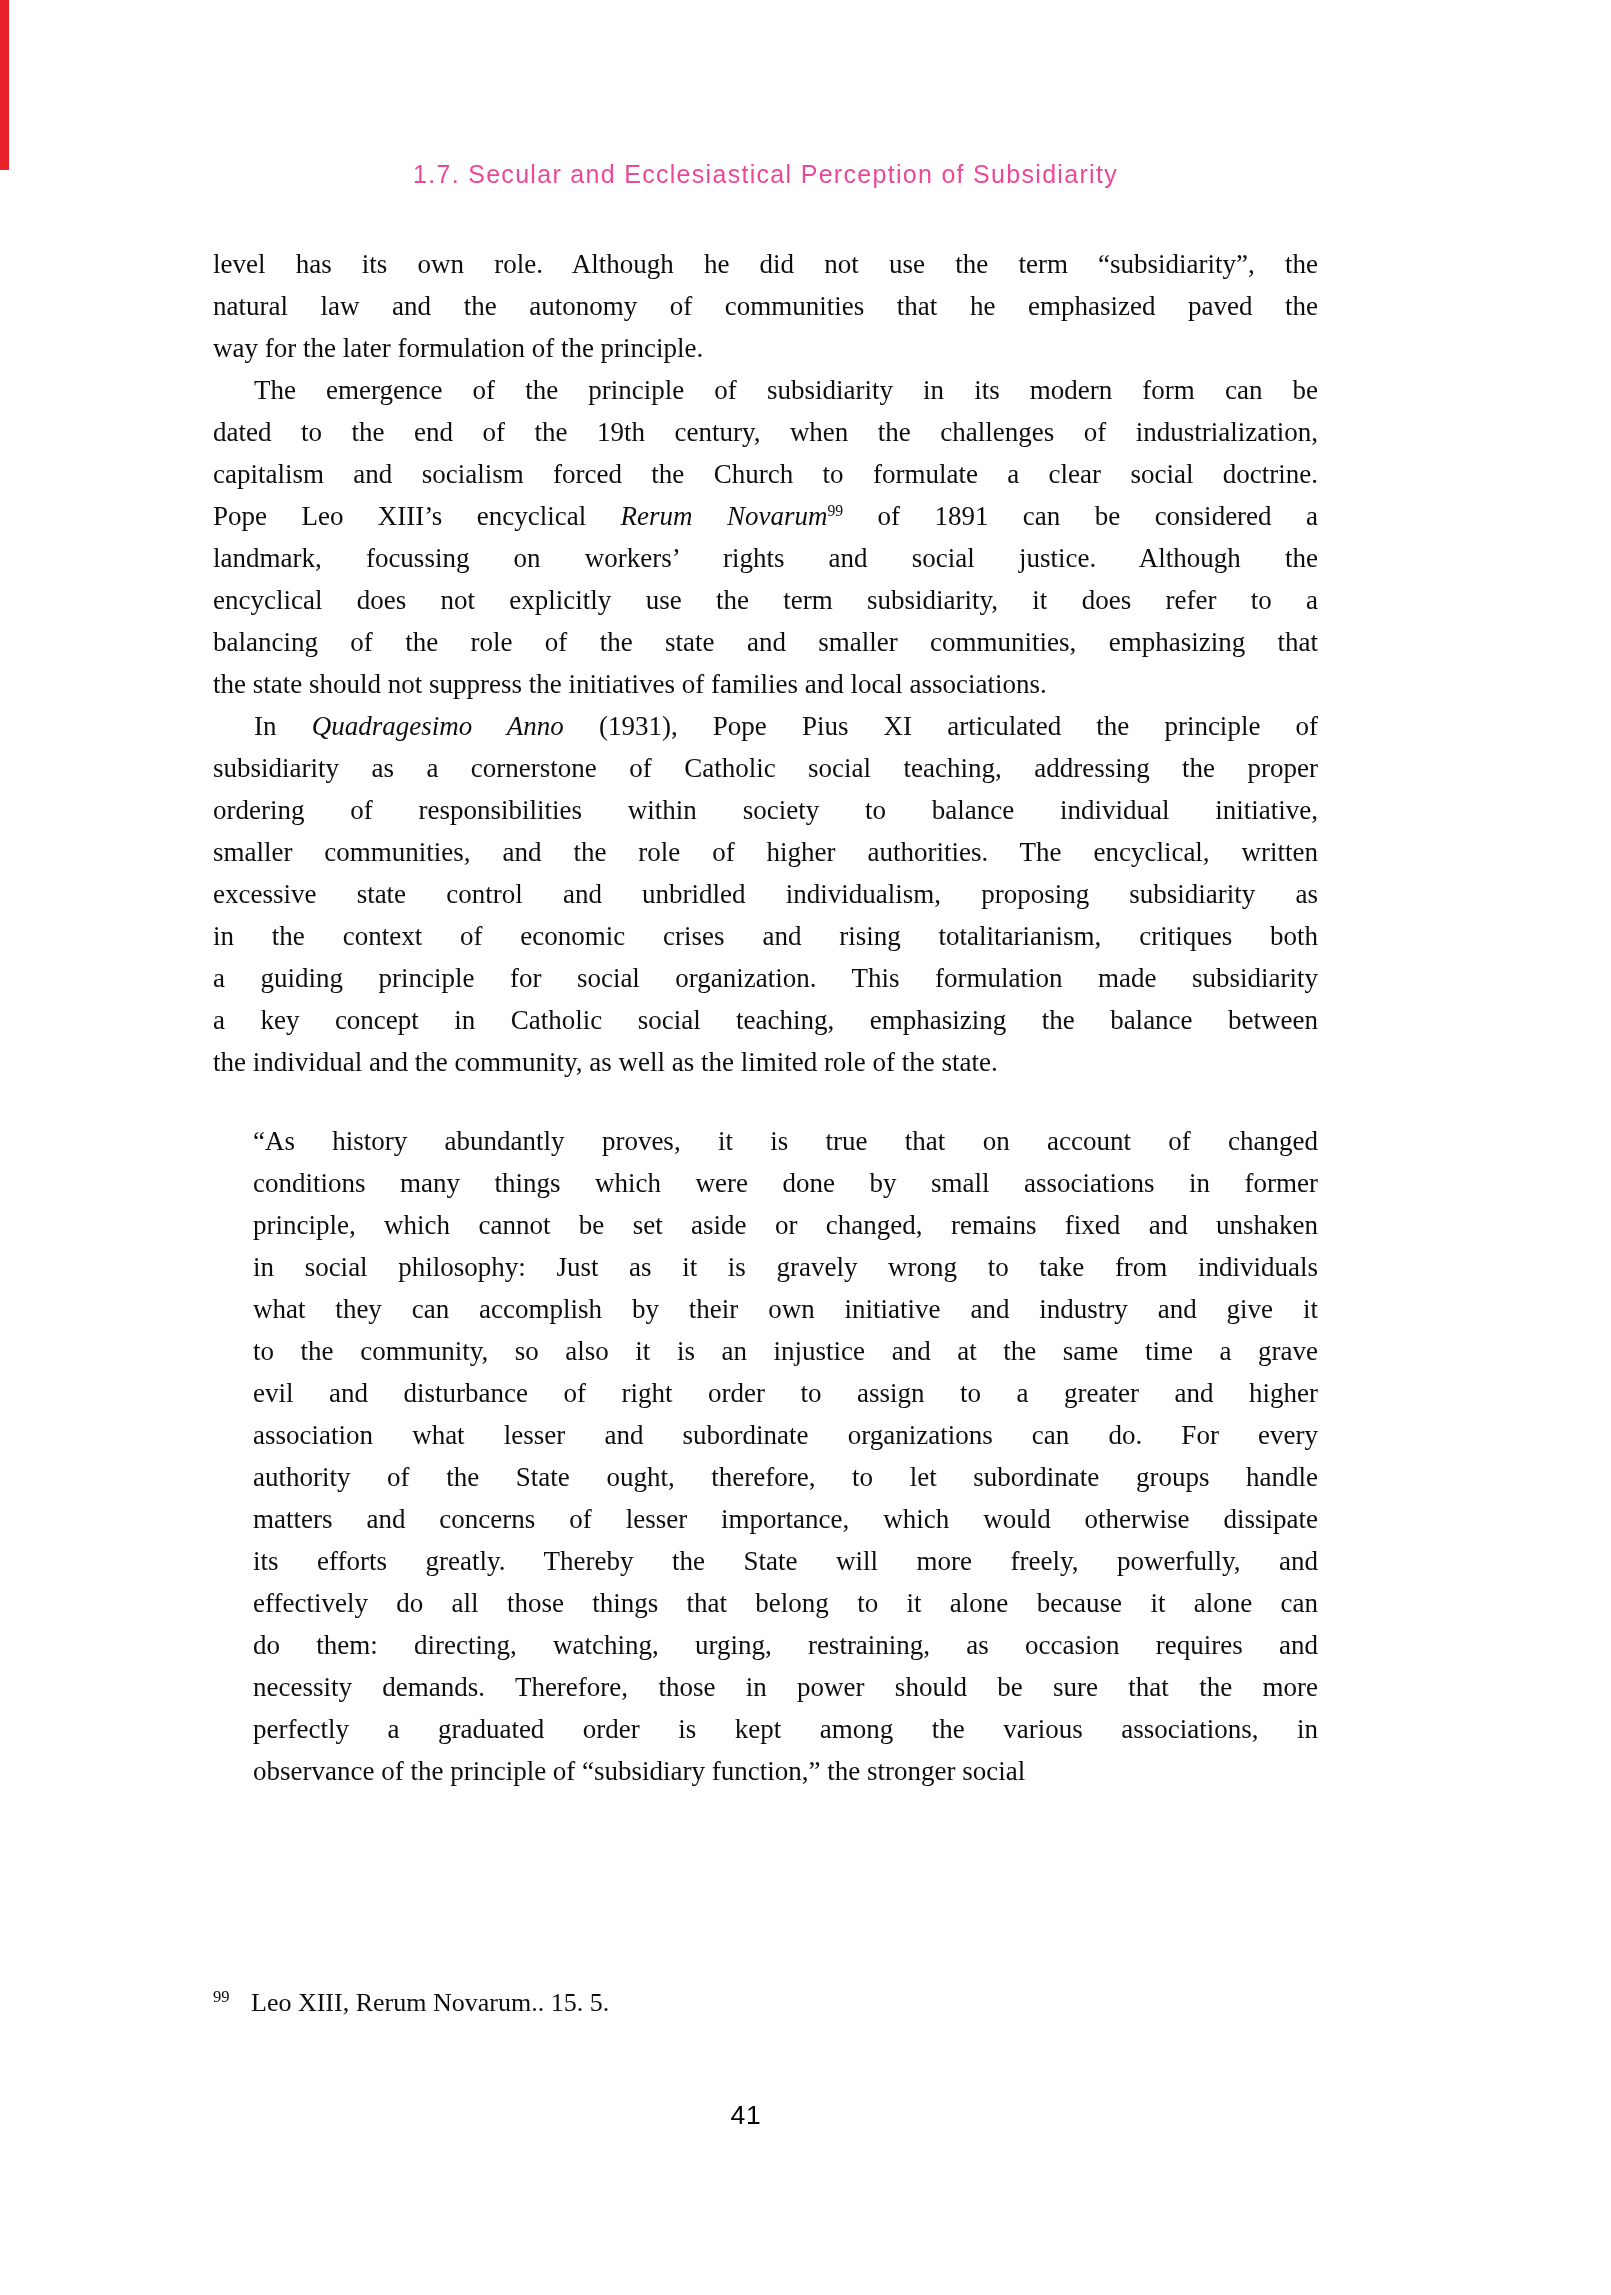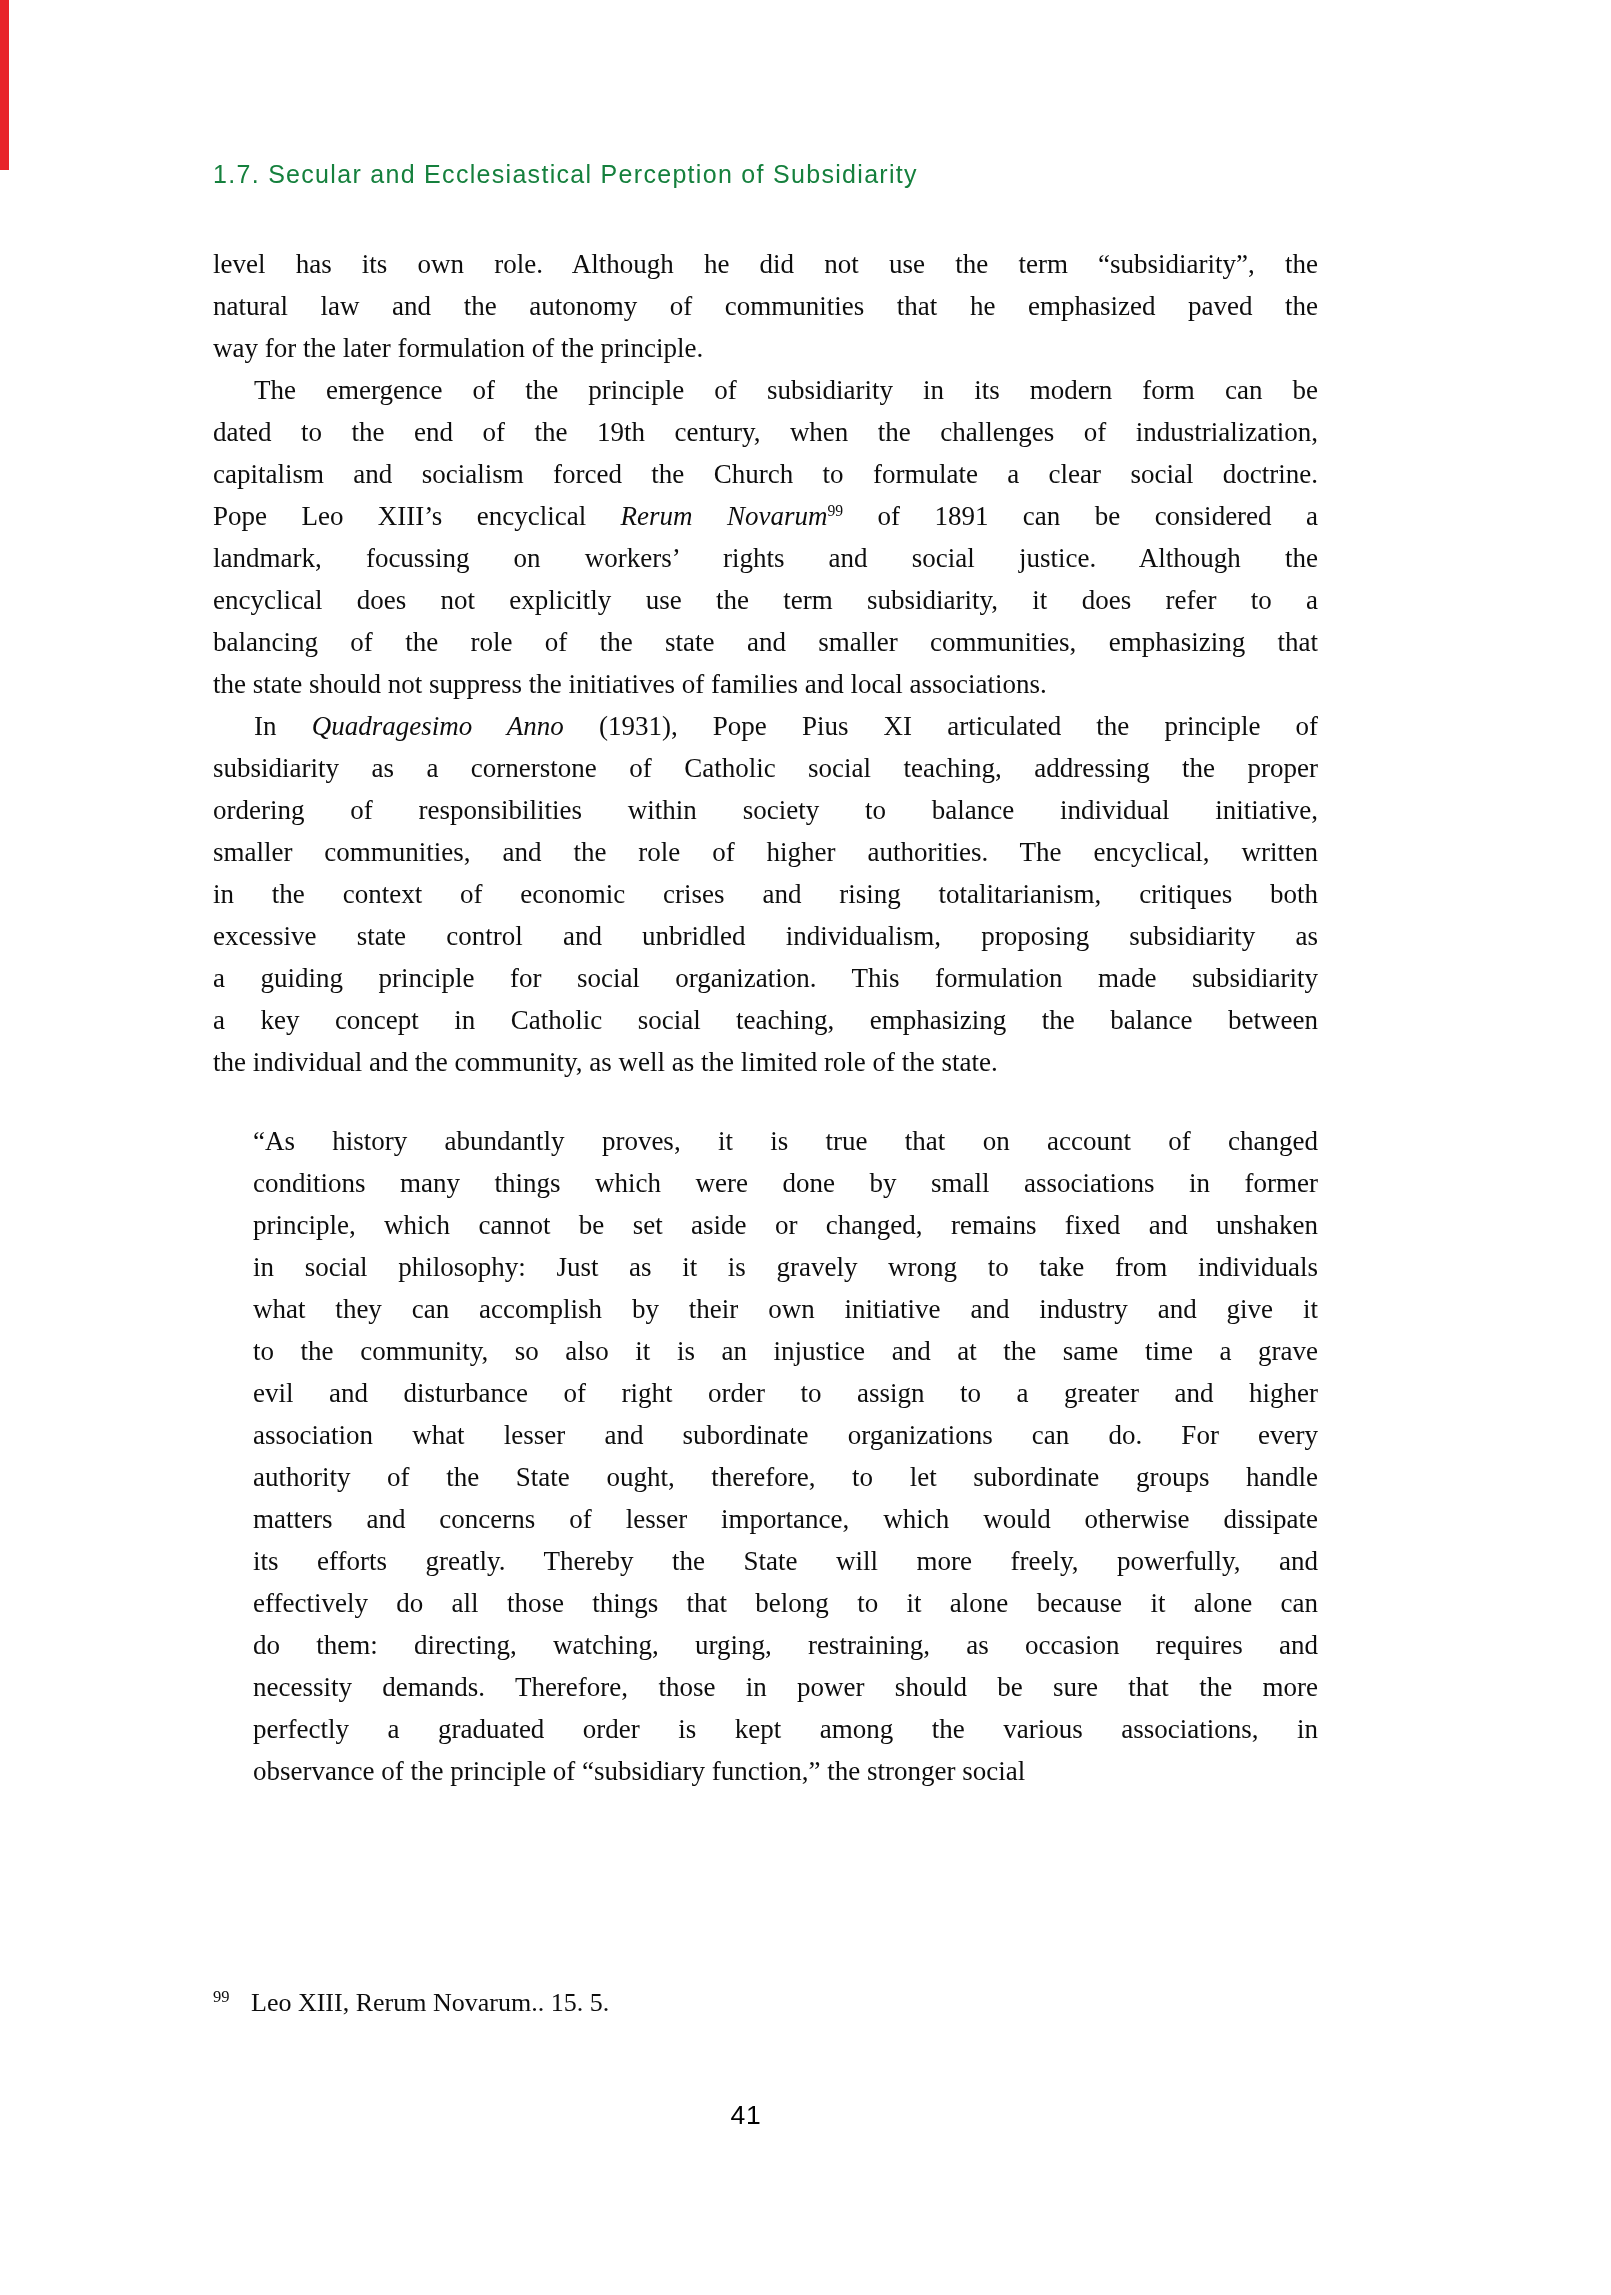--- a/index.html
+++ b/index.html
@@ -21,26 +21,26 @@
     width: 9px;
     height: 170px;
   }
 
   
   .running-header {
     position: absolute;
     left: 213px;
     top: 159px;
     width: 1105px;
-    text-align: left;
+    text-align: center;
     font-family: "Liberation Sans", sans-serif;
     font-size: 25px;
     line-height: 31px;
     letter-spacing: 1.3px;
-    color: #15803d;
+    color: #ec4899;
     white-space: nowrap;
   }
 
   
   .text-column {
     position: absolute;
     left: 213px;
     top: 243px;
     width: 1105px;
     font-size: 27px;
@@ -118,22 +118,22 @@
         <div class="text-line"><span>landmark, focussing on workers’ rights and social justice. Although the</span></div>
         <div class="text-line"><span>encyclical does not explicitly use the term subsidiarity, it does refer to a</span></div>
         <div class="text-line"><span>balancing of the role of the state and smaller communities, emphasizing that</span></div>
         <div class="text-line end"><span>the state should not suppress the initiatives of families and local associations.</span></div>
       </div>
       <div class="paragraph indent">
         <div class="text-line"><span>In </span><span class="seg-italic">Quadragesimo Anno</span><span> (1931), Pope Pius XI articulated the principle of</span></div>
         <div class="text-line"><span>subsidiarity as a cornerstone of Catholic social teaching, addressing the proper</span></div>
         <div class="text-line"><span>ordering of responsibilities within society to balance individual initiative,</span></div>
         <div class="text-line"><span>smaller communities, and the role of higher authorities. The encyclical, written</span></div>
+        <div class="text-line"><span>excessive state control and unbridled individualism, proposing subsidiarity as</span></div>
         <div class="text-line"><span>in the context of economic crises and rising totalitarianism, critiques both</span></div>
-        <div class="text-line"><span>excessive state control and unbridled individualism, proposing subsidiarity as</span></div>
         <div class="text-line"><span>a guiding principle for social organization. This formulation made subsidiarity</span></div>
         <div class="text-line"><span>a key concept in Catholic social teaching, emphasizing the balance between</span></div>
         <div class="text-line end"><span>the individual and the community, as well as the limited role of the state.</span></div>
       </div>
     </div>
   <div id="block-quote" class="block-quote">
       <div class="text-line"><span>“As history abundantly proves, it is true that on account of changed</span></div>
       <div class="text-line"><span>conditions many things which were done by small associations in former</span></div>
       <div class="text-line"><span>principle, which cannot be set aside or changed, remains fixed and unshaken</span></div>
       <div class="text-line"><span>in social philosophy: Just as it is gravely wrong to take from individuals</span></div>

